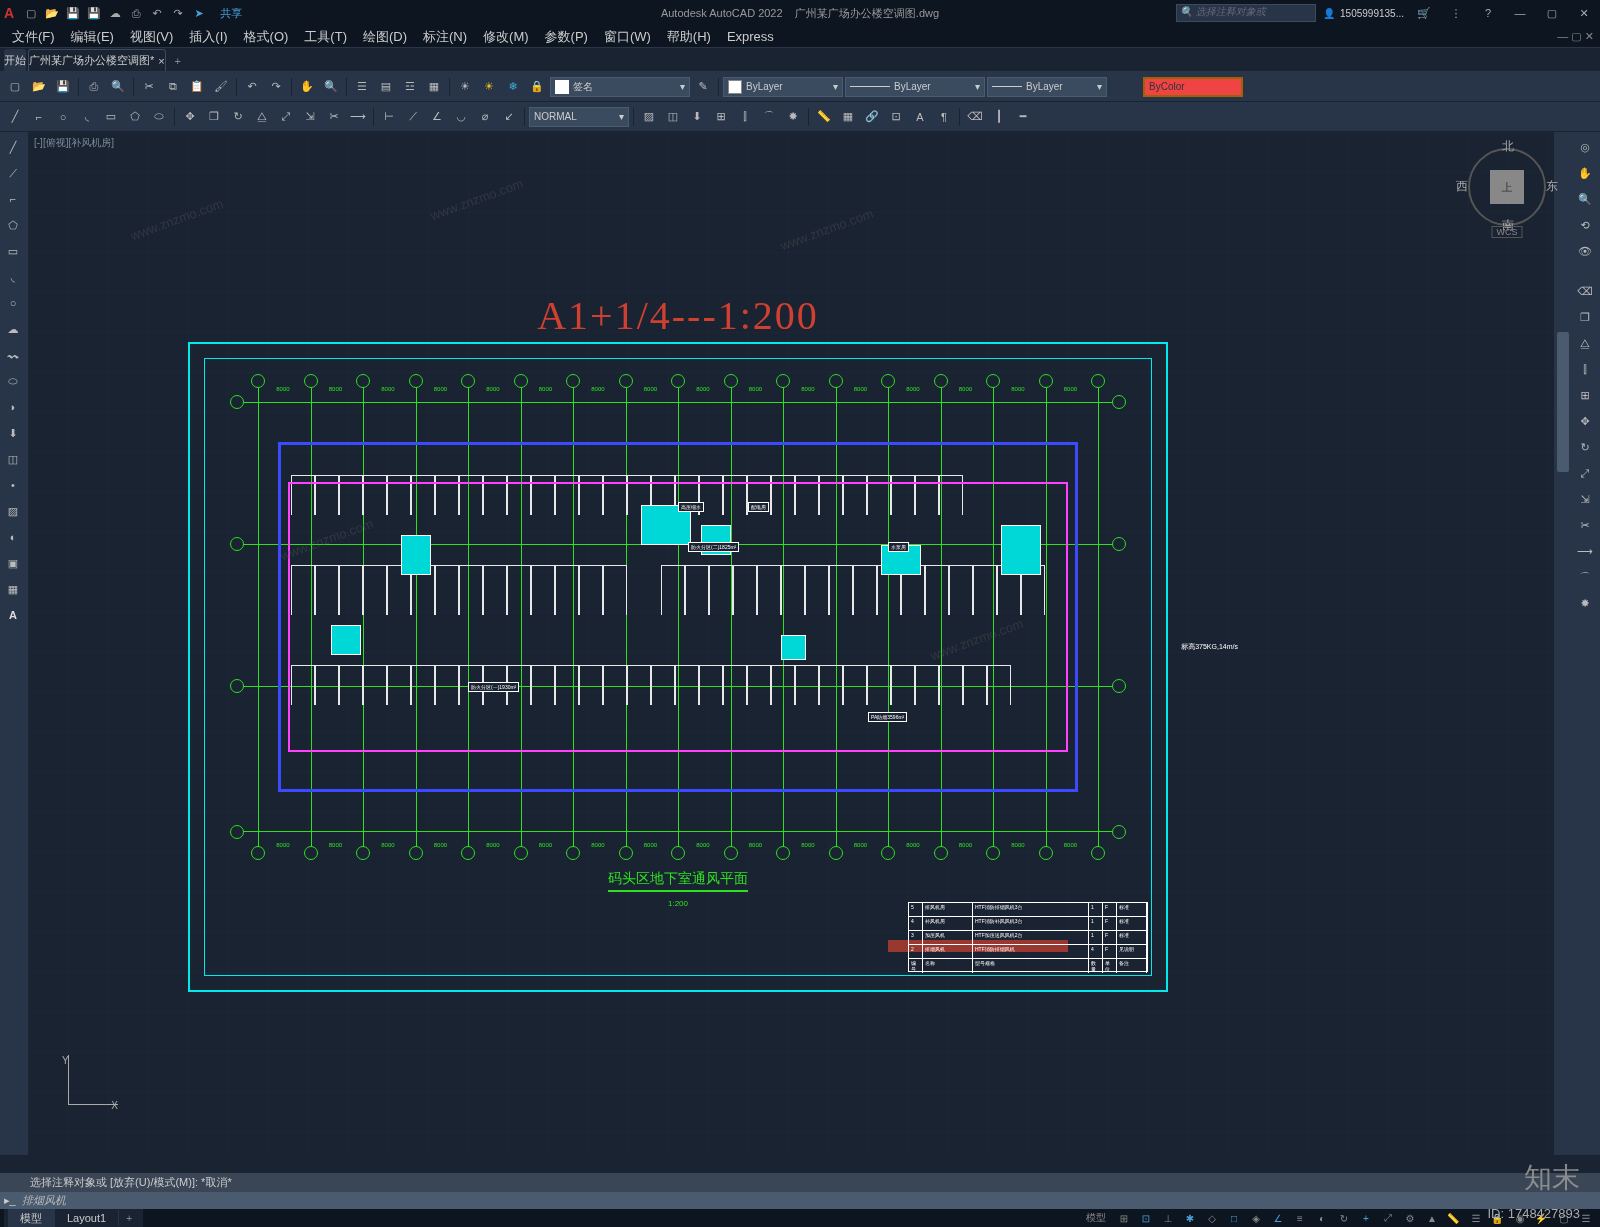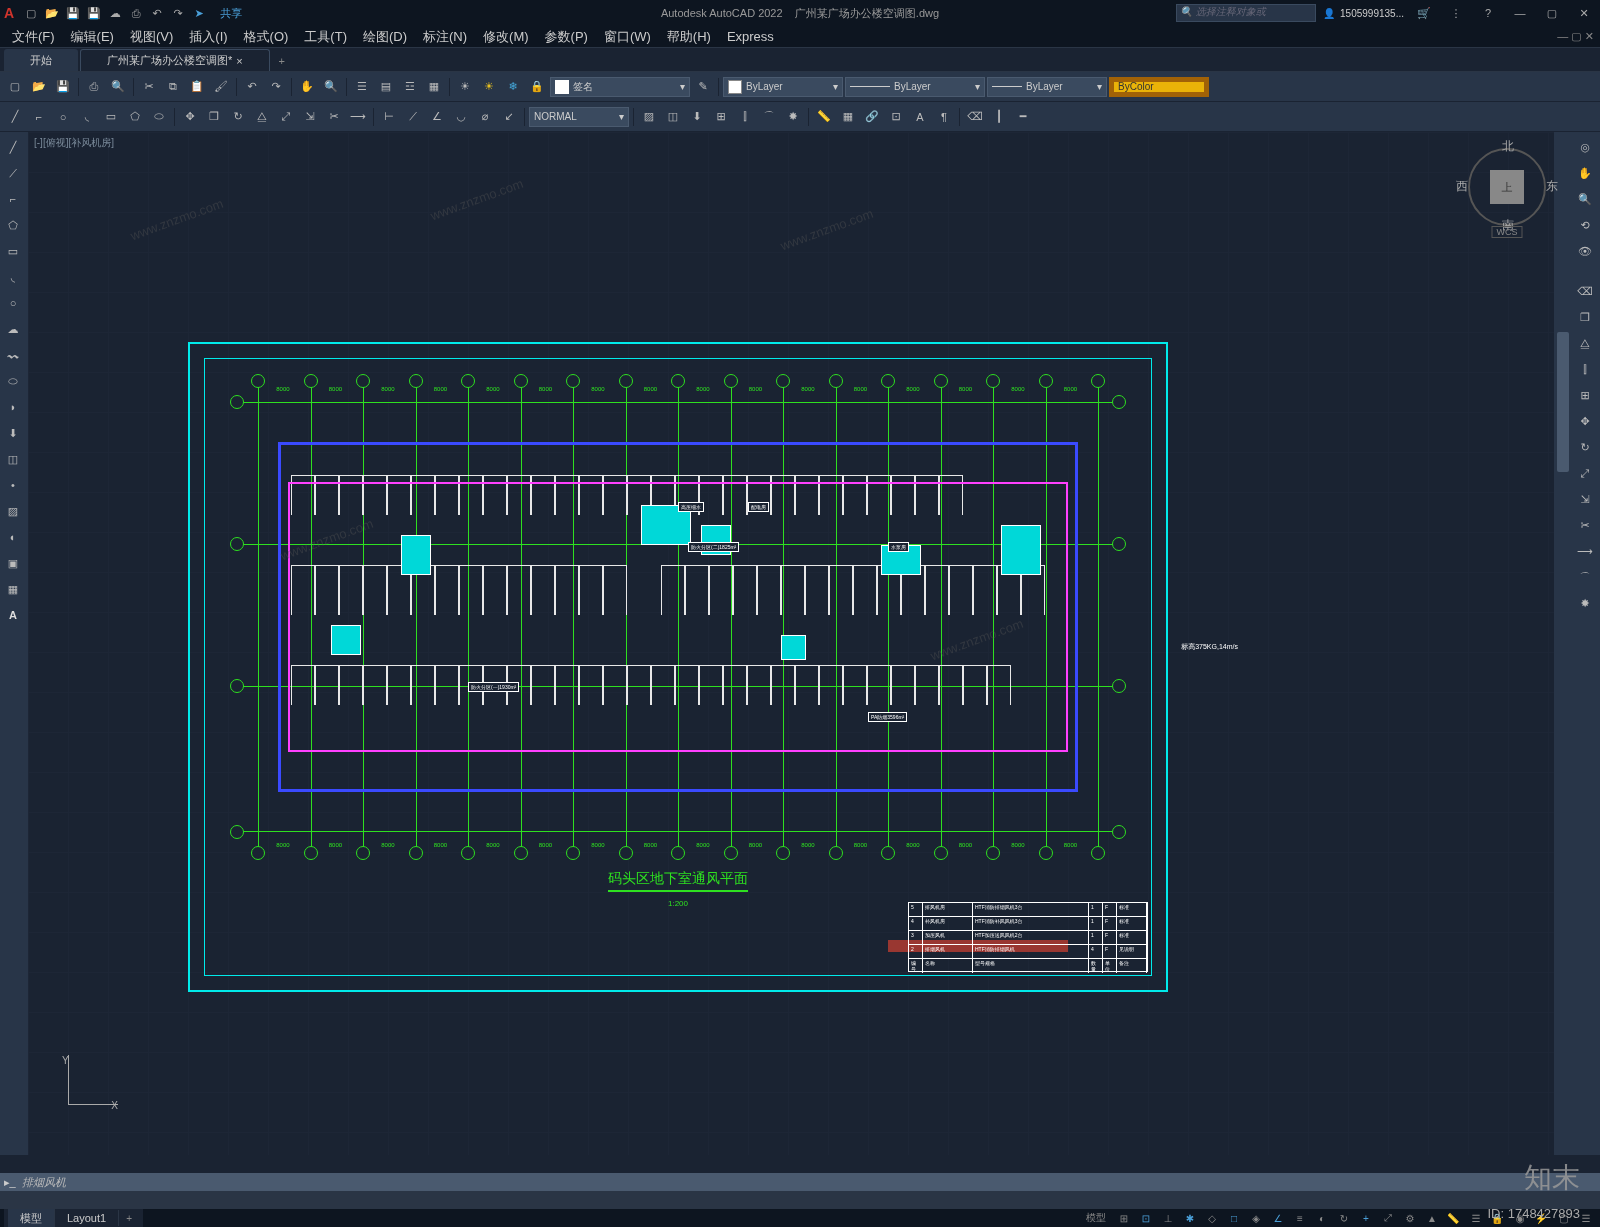--- a/index.html
+++ b/index.html
@@ -16,33 +16,33 @@
 .titlebar .search { width:140px; height:18px; background:#283548; border:1px solid #3a4a5f; padding:0 4px; color:#667; font-size:10px; font-style:italic; }
 .titlebar .user { color:#ccc; font-size:10px; display:flex; align-items:center; gap:4px; }
 .titlebar .win-btn { width:24px; height:18px; display:flex; align-items:center; justify-content:center; color:#aaa; cursor:pointer; }
 
 
 .menubar { height:22px; background:#0d1520; display:flex; align-items:center; padding:0 6px; gap:4px; border-bottom:1px solid #2a3545; }
 .menubar .item { color:#ccc; font-size:13px; padding:2px 6px; cursor:pointer; }
 
 
 .doctabs { height:24px; background:#1a2332; display:flex; align-items:flex-end; padding:0 4px; border-bottom:1px solid #2a3545; }
-.doctabs .tab { height:22px; padding:3px 26px; background:#283548; color:#ccc; font-size:11px; border-radius:3px 3px 0 0; margin-right:2px; cursor:pointer; display:flex; align-items:center; gap:4px; }
+.doctabs .tab { height:22px; padding:3px 0; background:#283548; color:#ccc; font-size:11px; border-radius:3px 3px 0 0; margin-right:2px; cursor:pointer; display:flex; align-items:center; gap:4px; }
 .doctabs .tab.active { background:#1a2332; border:1px solid #3a4a5f; border-bottom:none; }
 .doctabs .plus { width:20px; height:20px; color:#888; display:flex; align-items:center; justify-content:center; cursor:pointer; }
 
 
 .toolbar-row { height:30px; background:#283548; border-bottom:1px solid #1a2332; display:flex; align-items:center; padding:0 4px; gap:2px; overflow:hidden; }
 .tb-btn { width:22px; height:22px; display:flex; align-items:center; justify-content:center; color:#bbb; cursor:pointer; border:1px solid transparent; }
 .tb-sep { width:1px; height:18px; background:#1a2332; margin:0 2px; }
 .tb-combo { height:20px; background:#3a4a5f; border:1px solid #4a5a6f; color:#ccc; font-size:10px; padding:0 4px; display:flex; align-items:center; gap:4px; cursor:pointer; }
 .tb-combo.w100 { width:100px; }
 .tb-combo.w120 { width:120px; }
 .tb-combo.w140 { width:140px; }
-.tb-input { height:20px; background:#eab308; border:5px solid #a16207; padding:0 4px; font-size:10px; color:#333; }
+.tb-input { height:20px; background:#ef4444; border:2px solid #a16207; padding:0 4px; font-size:10px; color:#333;margin-left:34px; }
 .tb-color { width:14px; height:14px; }
 
 
 .left-toolbar { position:absolute; left:0; top:132px; width:28px; bottom:72px; background:#283548; display:flex; flex-direction:column; padding:4px 2px; gap:4px; }
 .left-toolbar .tb-btn { width:22px; height:22px; }
 
 
 .right-toolbar { position:absolute; right:0; top:132px; width:28px; bottom:72px; background:#283548; display:flex; flex-direction:column; padding:4px 2px; gap:4px; }
 
 
@@ -332,20 +332,21 @@
     <div class="ring"></div>
     <div class="cube">上</div>
     <div class="dir" style="top:-4px;left:40px">北</div>
     <div class="dir" style="bottom:-2px;left:40px">南</div>
     <div class="dir" style="top:36px;left:-6px">西</div>
     <div class="dir" style="top:36px;right:-6px">东</div>
     <div class="wcs">WCS</div>
   </div>
 
   <div class="drawing">
+    <div class="draw-title">A1+1/4---1:200</div>
     <div class="sheet-border sheet-outer"></div>
     <div class="sheet-border sheet-inner"></div>
 
     <div class="grid-frame">
       <div class="gridline h" style="top:0"></div>
       <div class="gridline h" style="top:33%"></div>
       <div class="gridline h" style="top:66%"></div>
       <div class="gridline h" style="bottom:0"></div>
     <div class="gridline v" style="left: 0%;"></div>
         <div class="grid-bubble" style="left: calc(0% - 7px); top: -28px;"></div>
@@ -609,20 +610,21 @@
   <div class="wm-text" style="left:750px;top:90px">www.znzmo.com</div>
   <div class="wm-text" style="left:250px;top:400px">www.znzmo.com</div>
   <div class="wm-text" style="left:900px;top:500px">www.znzmo.com</div>
 </div>
 
 <div class="vscroll">
     <div class="thumb"></div>
   </div>
 
 <div class="cmd-area">
+  <div class="cmd-history">选择注释对象或 [放弃(U)/模式(M)]: *取消*</div>
   <div class="cmd-input">
     <span class="icon">▸_</span>
     <span class="text">排烟风机</span>
   </div>
 </div>
 
 <div style="position:absolute;left:0;right:0;bottom:54px;height:0"></div>
 
 <div class="statusbar">
   <div class="left model-tabs" style="height:18px;border:none">

